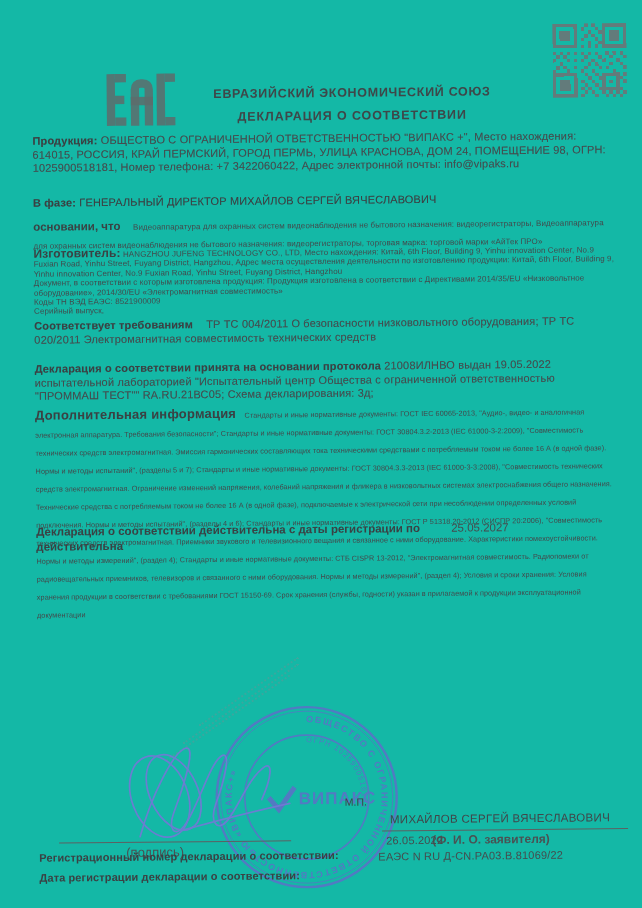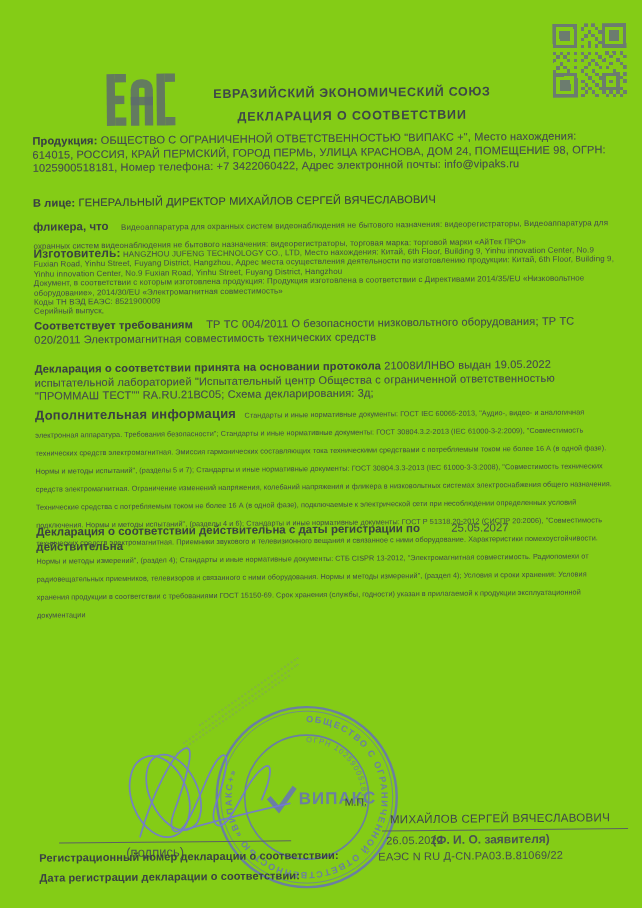--- a/index.html
+++ b/index.html
@@ -1,16 +1,16 @@
 <!DOCTYPE html>
 <html><head>
 <meta charset="utf-8">
 <style>
   html,body{margin:0;padding:0;background:#fff;}
-  .page{position:relative;width:642px;height:908px;background:#84cc16;overflow:hidden;
+  .page{position:relative;width:642px;height:908px;background:#14b8a6;overflow:hidden;
         font-family:"Liberation Sans","DejaVu Sans",sans-serif;color:#434a4c;}
   .tilt{position:absolute;inset:0;transform:rotate(-0.55deg);transform-origin:50% 45%;}
   .abs{position:absolute;}
   .par{font-size:11px;line-height:13.6px;letter-spacing:.15px;color:#454c4e;
        text-shadow:0 0 .5px rgba(67,74,76,.35);}
   .b{font-weight:700;color:#3a4143;}
   .small{font-size:8px;line-height:9.4px;letter-spacing:.1px;}
   .tiny{font-size:7.3px;line-height:9.3px;letter-spacing:.05px;}
   .titles{left:90px;top:86px;width:530px;text-align:center;}
   .title1{font-size:12.5px;font-weight:700;letter-spacing:.7px;color:#3e4749;}
@@ -88,26 +88,26 @@
     <div class="title1">ЕВРАЗИЙСКИЙ ЭКОНОМИЧЕСКИЙ СОЮЗ</div>
     <div class="title2">ДЕКЛАРАЦИЯ О СООТВЕТСТВИИ</div>
   </div>
 
   <div class="abs par applicant">
     <span class="b">Продукция:</span>
     <span>ОБЩЕСТВО С ОГРАНИЧЕННОЙ ОТВЕТСТВЕННОСТЬЮ "ВИПАКС +", Место нахождения: 614015, РОССИЯ, КРАЙ ПЕРМСКИЙ, ГОРОД ПЕРМЬ, УЛИЦА КРАСНОВА, ДОМ 24, ПОМЕЩЕНИЕ 98, ОГРН: 1025900518181, Номер телефона: +7 3422060422, Адрес электронной почты: info@vipaks.ru</span>
   </div>
 
   <div class="abs par rep">
-    <span class="b">В лице:</span>
+    <span class="b">В фазе:</span>
     <span class="b" style="font-weight:400;">ГЕНЕРАЛЬНЫЙ ДИРЕКТОР МИХАЙЛОВ СЕРГЕЙ ВЯЧЕСЛАВОВИЧ</span>
   </div>
 
   <div class="abs declares">
-    <span class="b lbl">фликера, что</span>
+    <span class="b lbl">основании, что</span>
     <span class="small">Видеоаппаратура для охранных систем видеонаблюдения не бытового назначения: видеорегистраторы, Видеоаппаратура для охранных систем видеонаблюдения не бытового назначения: видеорегистраторы, торговая марка: торговой марки «АйТек ПРО»</span>
   </div>
 
   <div class="abs small mfr">
     <div>
       <span class="b" style="font-size:12px;">Изготовитель:</span>
       <span>HANGZHOU JUFENG TECHNOLOGY CO., LTD, Место нахождения: Китай, 6th Floor, Building 9, Yinhu innovation Center, No.9 Fuxian Road, Yinhu Street, Fuyang District, Hangzhou, Адрес места осуществления деятельности по изготовлению продукции: Китай, 6th Floor, Building 9, Yinhu innovation Center, No.9 Fuxian Road, Yinhu Street, Fuyang District, Hangzhou</span>
     </div>
     <div>Документ, в соответствии с которым изготовлена продукция: Продукция изготовлена в соответствии с Директивами 2014/35/EU «Низковольтное оборудование», 2014/30/EU «Электромагнитная совместимость»</div>
     <div>Коды ТН ВЭД ЕАЭС: 8521900009</div>

